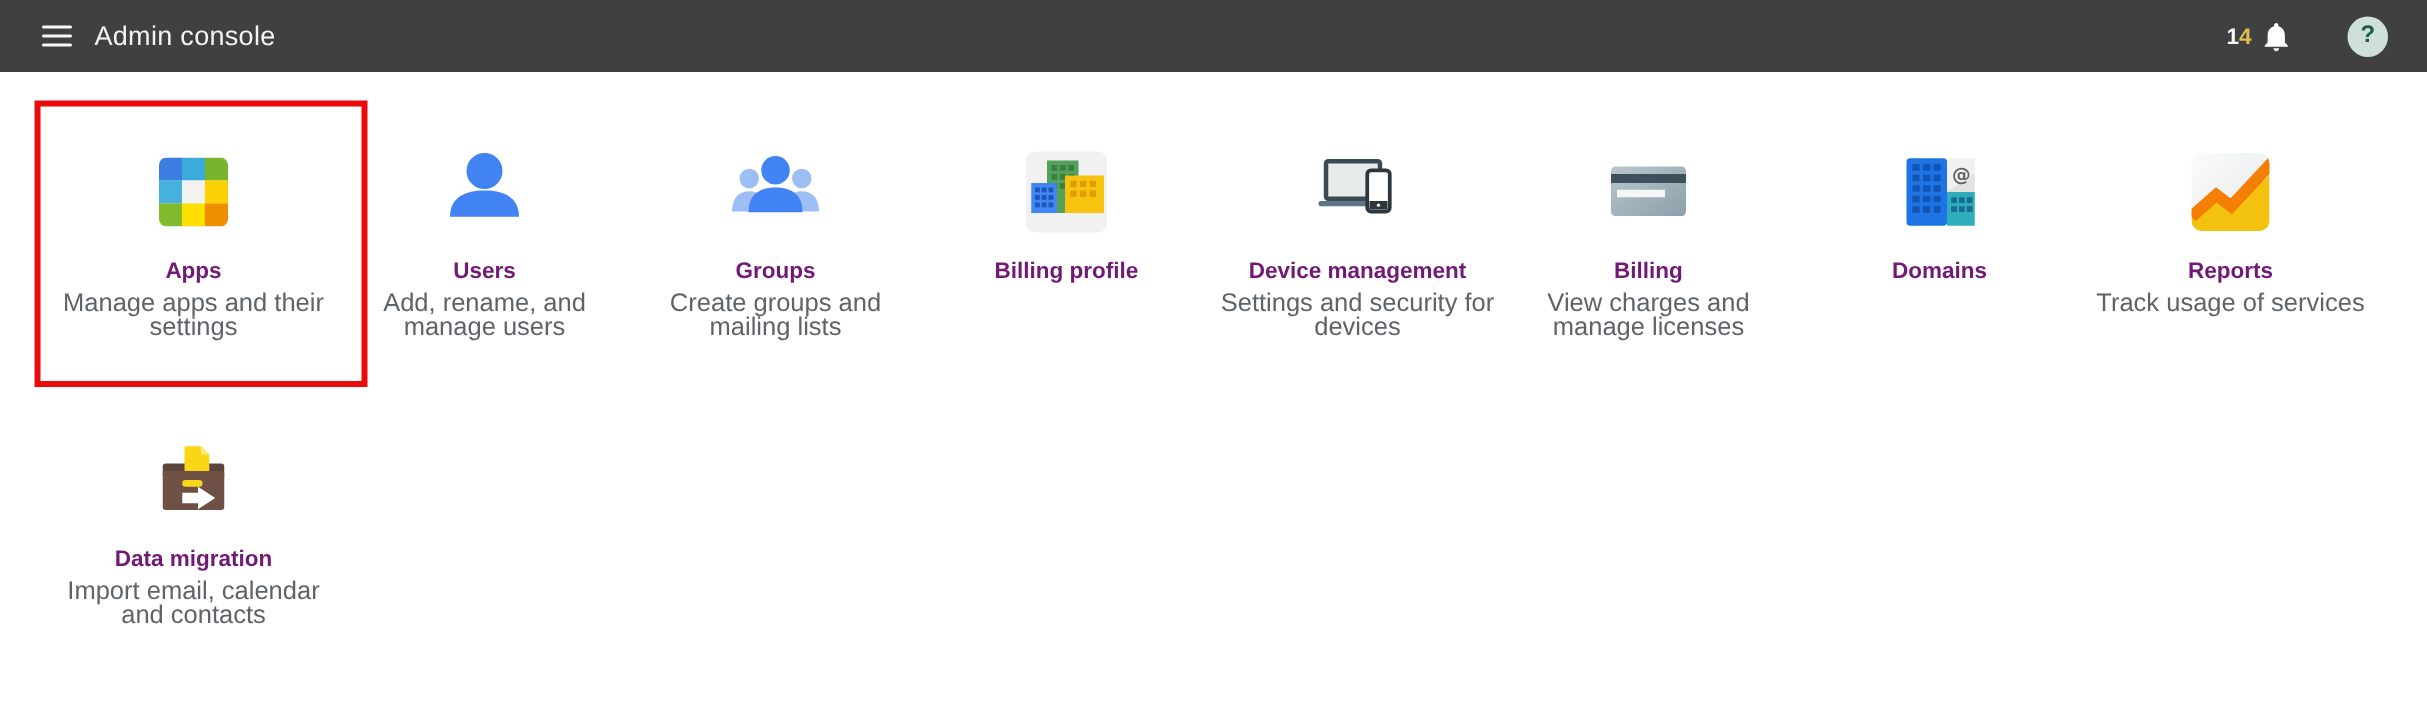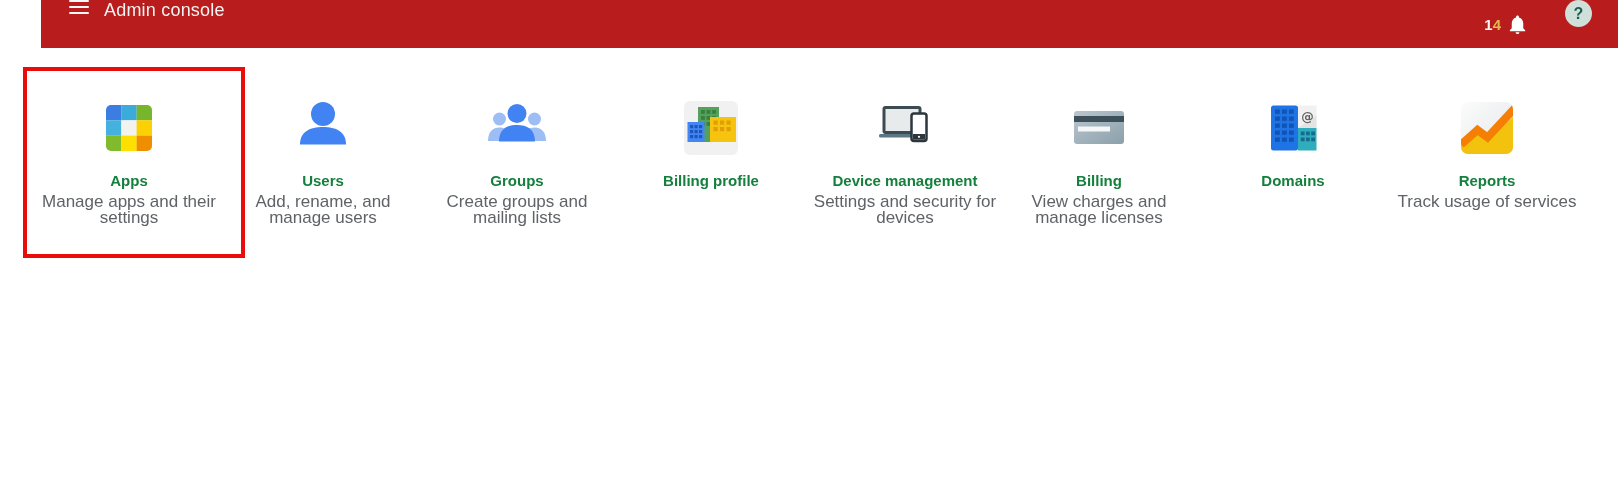--- a/index.html
+++ b/index.html
@@ -2,23 +2,22 @@
 <html><head>
 <meta charset="utf-8">
 <style>
   * { box-sizing: border-box; }
   html, body { margin: 0; padding: 0; background: #ffffff; }
   body { font-family: "Liberation Sans", sans-serif; }
   .screen { position: relative; width: 1618px; height: 478px; background: #ffffff; overflow: hidden; }
 
   
   .appbar {
-    height: 48px; background: #b91c1c; display: flex; 
+    height: 48px; background: #404040; display: flex; align-items: center;
     padding: 0 26px 0 28px;
-    margin-left: 41px;
   }
   .hamburger { width: 20px; display: flex; flex-direction: column; gap: 4px; cursor: pointer; flex: none; }
   .hamburger span { display: block; height: 2px; background: #f5faf8; border-radius: 1px; }
   .app-title { color: #edf4f1; font-size: 18px; font-weight: 500; margin-left: 15px; letter-spacing: .2px; white-space: nowrap; }
   .flex-spacer { flex: 1; }
   .notif { display: flex; align-items: center; cursor: pointer; }
   .count { font-size: 15px; font-weight: bold; line-height: 1; }
   .count.d1 { color: #f4f7f6; }
   .count.d2 { color: #e2bd4c; }
   .bell { width: 23px; height: 23px; margin-left: 5px; display: block; }
@@ -28,21 +27,21 @@
     margin-left: 36px; cursor: pointer; flex: none;
   }
 
   
   .main { padding-top: 50px; }
   .row { display: flex; padding-left: 32px; }
   .row2 { margin-top: 64px; }
   .tile { width: 194px; display: flex; flex-direction: column; align-items: center; text-align: center; cursor: pointer; }
   .tile-icon { width: 60px; height: 60px; }
   .tile-icon svg { width: 60px; height: 60px; display: block; }
-  .tile-title { margin-top: 14px; font-size: 15px; font-weight: bold; color: #15803d; line-height: 18px; white-space: nowrap; }
+  .tile-title { margin-top: 14px; font-size: 15px; font-weight: bold; color: #701a75; line-height: 18px; white-space: nowrap; }
   .tile-desc { margin-top: 4px; font-size: 17px; color: #5f6368; line-height: 16px; }
   .tile-desc span { display: block; }
   .tile-desc span:empty { display: none; }
 
   
   .highlight-box {
     position: absolute; left: 23px; top: 67px; width: 222px; height: 191px;
     border: 4px solid #ea0b0b; z-index: 5; pointer-events: none;
   }
 </style>
@@ -279,16 +278,33 @@
           <span>Track usage of services</span>
 
         </div>
       </div>
 
     </div>
 
     <div class="row row2">
 
 
+      <div class="tile">
+        <div class="tile-icon">
+          <svg viewBox="0 0 60 60">
+            <rect x="9.5" y="19" width="41" height="10" rx="2" fill="#5a443b"></rect>
+            <polygon points="24,7.5 35,7.5 40.5,13 40.5,24 24,24" fill="#f9d616"></polygon>
+            <polygon points="35,7.5 40.5,13 35,13" fill="#fce97e"></polygon>
+            <rect x="9.5" y="24" width="41" height="26" rx="2" fill="#6e5045"></rect>
+            <rect x="22.5" y="30" width="13.5" height="4.5" rx="2.2" fill="#f9d616"></rect>
+            <path d="M22.5 38.5 h10.5 v-4 l11.5 7.5 l-11.5 7.5 v-4 h-10.5 z" fill="#ffffff"></path>
+          </svg>
+        </div>
+        <div class="tile-title">Data migration</div>
+        <div class="tile-desc">
+          <span>Import email, calendar</span>
+          <span>and contacts</span>
+        </div>
+      </div>
 
     </div>
   </div>
 </div>
 
 </body></html>

